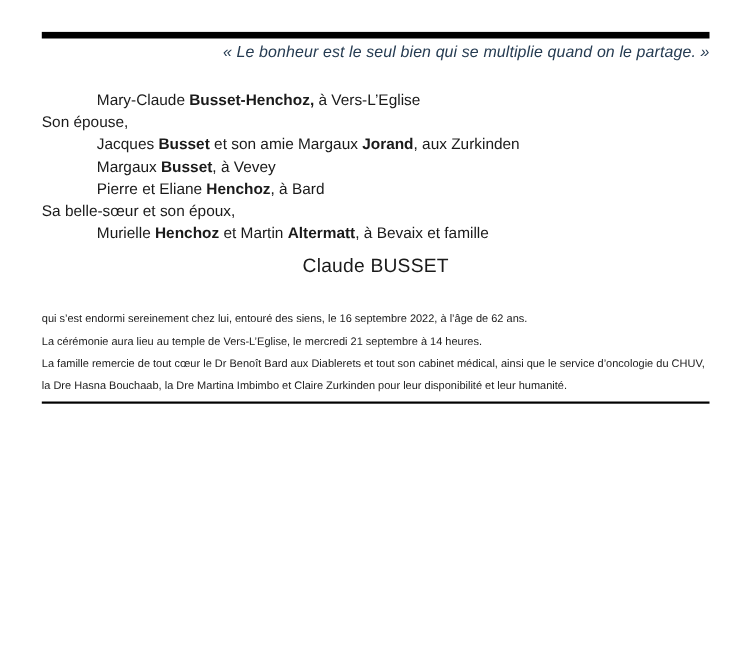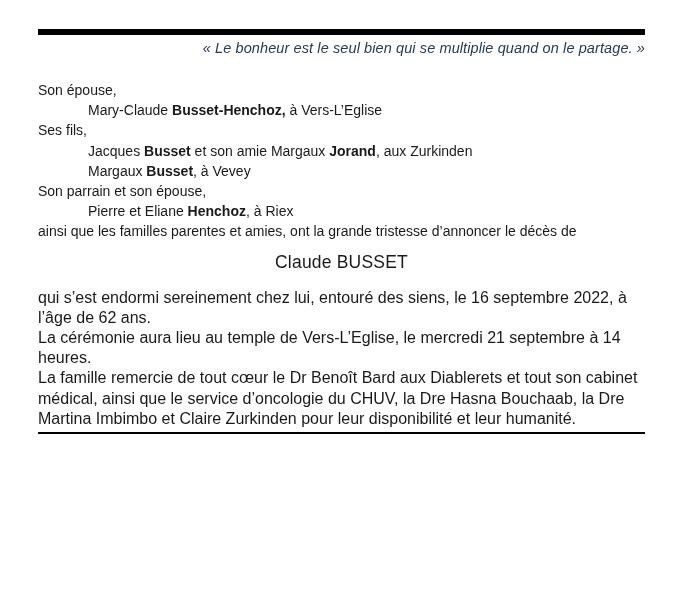--- a/index.html
+++ b/index.html
@@ -45,46 +45,45 @@
   .family .indent { padding-left: 50px; }
   .deceased-name {
     margin-top: 8px;
     text-align: center;
     font-weight: normal;
     font-size: 17.5px;
     line-height: 24px;
     letter-spacing: 0.2px;
   }
   .body-paragraphs {
-    margin-top: 14px;
-    font-size: 16px;
+    margin-top: 28px;
+    font-size: 10px;
     line-height: 20.2px;
   }
   .para { white-space: pre-wrap; }
   b, .bold { font-weight: bold; }
 </style>
 </head>
 <body>
 
 <div class="page" style="--quote-color: #263c52; --body-color: #1a1a1a; --rule-color: #000000;">
   <div class="content">
 
     <div class="rule-top"></div>
 
     <div class="quote">« Le bonheur est le seul bien qui se multiplie quand on le partage. »</div>
 
     <div class="family">
+        <div class="line indent"><span>Mary-Claude </span><span class="bold">Busset-Henchoz,</span><span> à Vers-L’Eglise</span></div>
         <div class="line"><span>Son épouse,</span></div>
-        <div class="line indent"><span>Mary-Claude </span><span class="bold">Busset-Henchoz,</span><span> à Vers-L’Eglise</span></div>
-        <div class="line"><span>Ses fils,</span></div>
         <div class="line indent"><span>Jacques </span><span class="bold">Busset</span><span> et son amie Margaux </span><span class="bold">Jorand</span><span>, aux Zurkinden</span></div>
         <div class="line indent"><span>Margaux </span><span class="bold">Busset</span><span>, à Vevey</span></div>
-        <div class="line"><span>Son parrain et son épouse,</span></div>
-        <div class="line indent"><span>Pierre et Eliane </span><span class="bold">Henchoz</span><span>, à Riex</span></div>
-        <div class="line"><span>ainsi que les familles parentes et amies, ont la grande tristesse d’annoncer le décès de</span></div>
+        <div class="line indent"><span>Pierre et Eliane </span><span class="bold">Henchoz</span><span>, à Bard</span></div>
+        <div class="line"><span>Sa belle-sœur et son époux,</span></div>
+        <div class="line indent"><span>Murielle </span><span class="bold">Henchoz</span><span> et Martin </span><span class="bold">Altermatt</span><span>, à Bevaix et famille</span></div>
       </div>
 
     <div class="deceased-name">Claude BUSSET</div>
 
     <div class="body-paragraphs">
         <div class="para"><span>qui s’est endormi sereinement chez lui, entouré des siens, le 16 septembre 2022, à l’âge de 62 ans.</span></div>
         <div class="para"><span>La cérémonie aura lieu au temple de Vers-L’Eglise, le mercredi 21 septembre à 14 heures.</span></div>
         <div class="para"><span>La famille remercie de tout cœur le Dr Benoît Bard aux Diablerets et tout son cabinet médical, ainsi que le service d’oncologie du CHUV, la Dre Hasna Bouchaab, la Dre Martina Imbimbo et Claire Zurkinden pour leur disponibilité et leur humanité.</span></div>
       </div>
 

